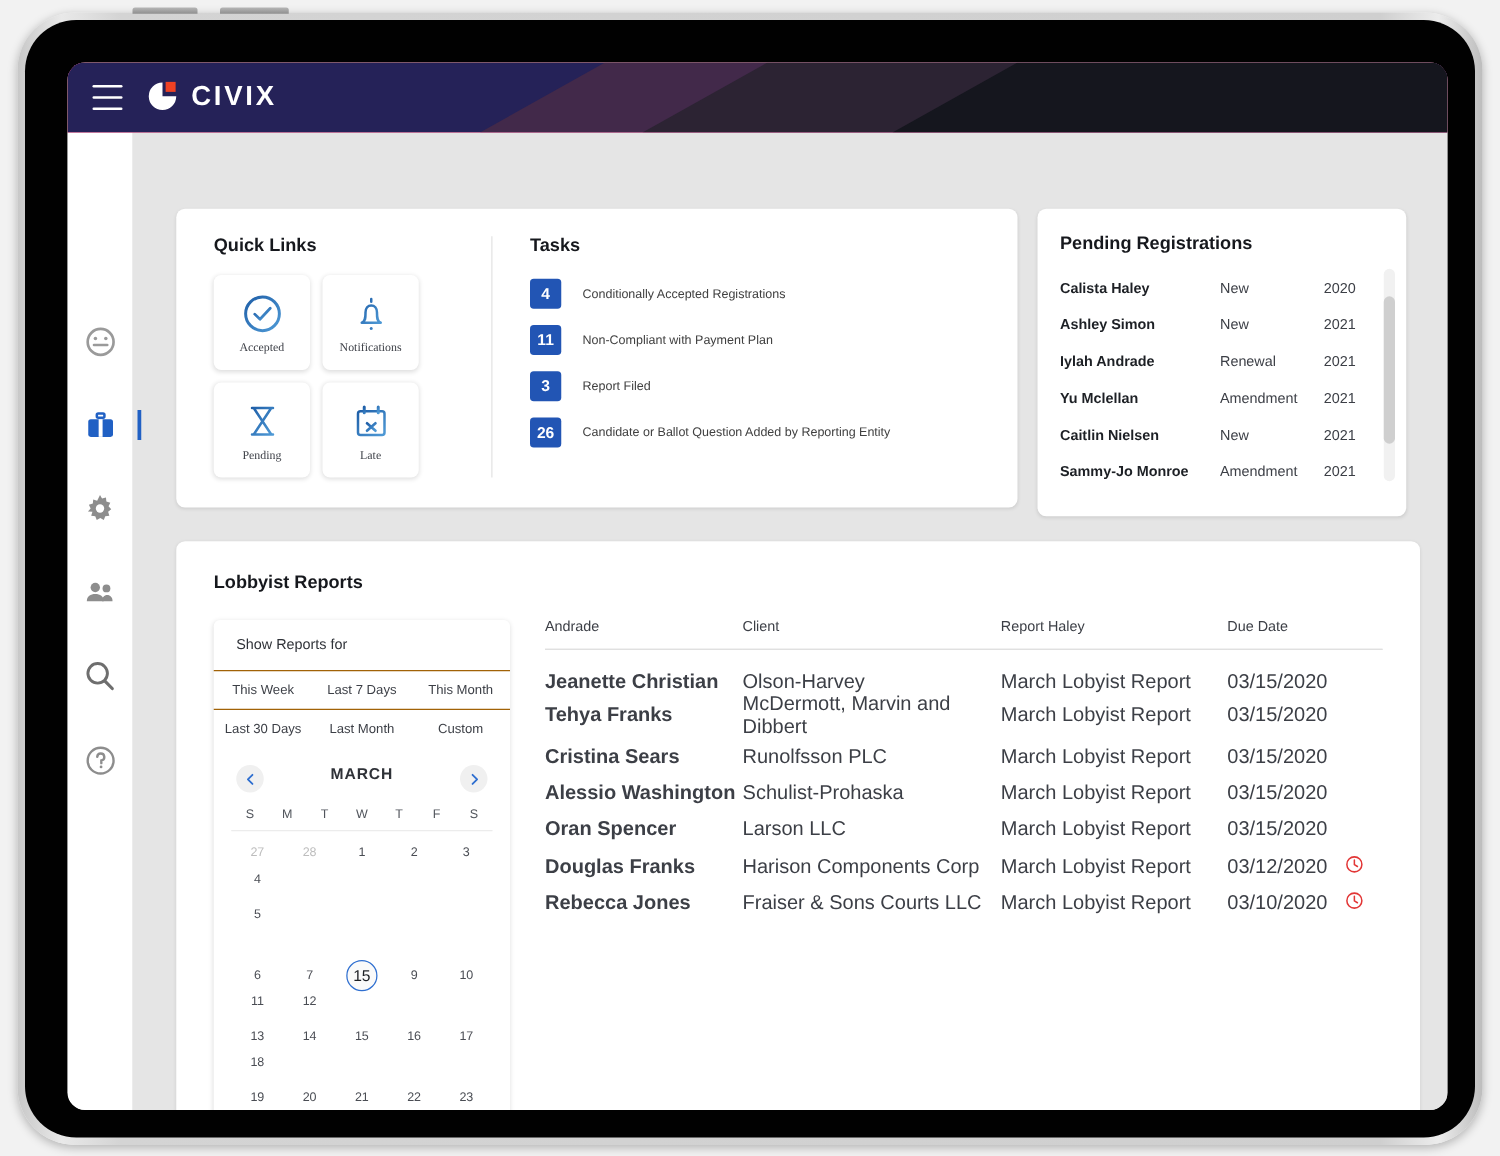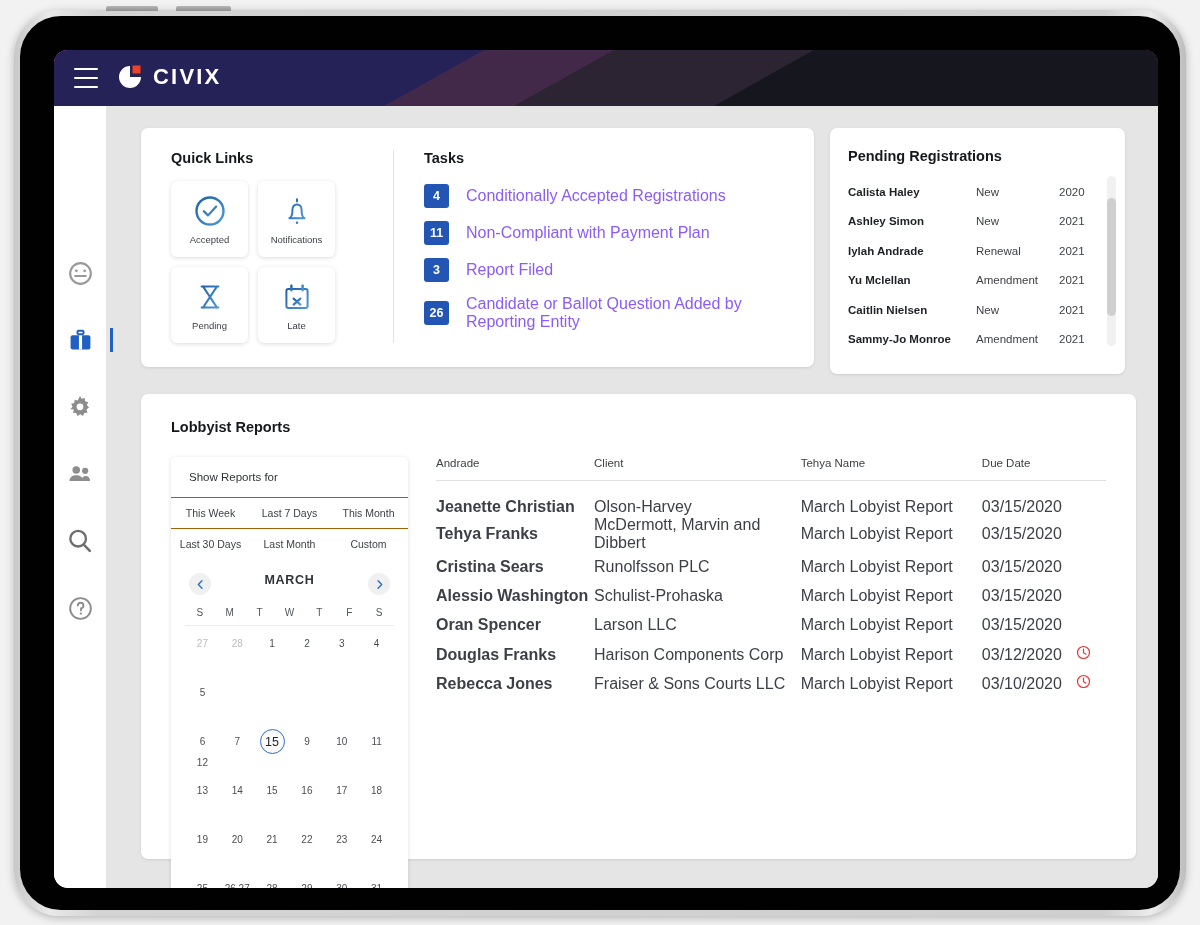--- a/index.html
+++ b/index.html
@@ -95,52 +95,53 @@
     overflow: hidden;
   }
 
   .card {
     background: #fff;
     border-radius: 7px;
     box-shadow: 0 1px 3px rgba(0,0,0,.10);
   }
 
   
-  #top-row { display: flex; gap: 16px; align-items: flex-start; }
+  #top-row { display: flex; gap: 16px; align-items: flex-start; margin-top: 39px; }
   #quick-tasks-card { width: 673px; padding: 22px 24px 24px 30px; display: flex; }
   .section-heading { font-size: 14.5px; font-weight: bold; color: #16181d; }
 
   #quick-links-section { width: 200px; }
   #quick-links-grid {
     margin-top: 15px;
     display: grid; grid-template-columns: repeat(2, 77px);
     gap: 10px;
   }
   .quick-link-tile {
     width: 77px; height: 76px;
     background: #fff;
     border-radius: 6px;
     box-shadow: 0 1px 4px rgba(0,0,0,.14);
     display: flex; flex-direction: column;
     align-items: center; justify-content: center; gap: 5px;
     cursor: pointer;
+    font-family: Liberation Serif, serif;
   }
   .quick-link-label { font-size: 9.5px; color: #3c3f46; }
 
   #tasks-section { flex: 1; padding-left: 30px; border-left: 1px solid #e3e3e3; margin-left: 22px; }
   #tasks-list { margin-top: 18px; display: flex; flex-direction: column; gap: 13px; }
   .task-row { display: flex; align-items: center; gap: 17px; cursor: pointer; }
   .task-badge {
     min-width: 25px; height: 24px;
     background: #2255b4; color: #fff;
     border-radius: 3px;
     display: flex; align-items: center; justify-content: center;
     font-size: 12.5px; font-weight: bold; padding: 0 4px;
   }
-  .task-label { font-size: 16px; color: #8b5cf6; }
+  .task-label { font-size: 10px; color: #404040; }
 
   
   #pending-card { width: 295px; padding: 20px 10px 20px 18px; position: relative; }
   #pending-list { margin-top: 13px; }
   .pending-row {
     display: flex; align-items: center;
     height: 29.5px; font-size: 11.5px;
   }
   .pending-name { width: 128px; font-weight: bold; color: #1d2025; }
   .pending-type { width: 83px; color: #3c3f46; }
@@ -188,21 +189,21 @@
     background: #f0f0f0;
     display: flex; align-items: center; justify-content: center;
     cursor: pointer;
   }
   #calendar-month { font-size: 12.5px; font-weight: bold; color: #2f3238; letter-spacing: .7px; }
   #weekday-row {
     display: grid; grid-template-columns: repeat(7,1fr);
     border-bottom: 1px solid #ececec; padding-bottom: 7px;
   }
   .weekday { text-align: center; font-size: 10px; color: #51555c; }
-  .cal-week { display: grid; grid-template-columns: repeat(6,1fr); margin-top: 7px; }
+  .cal-week { display: grid; grid-template-columns: repeat(5,1fr); margin-top: 7px; }
   .cal-day {
     height: 21px; font-size: 10px; color: #4a4d54;
     display: flex; align-items: center; justify-content: center;
     cursor: pointer;
   }
   .cal-day.muted { color: #bdbdbd; }
   .cal-day.selected {
     font-size: 12.5px; color: #1d2025; font-weight: normal;
   }
   .cal-day.selected span {
@@ -541,21 +542,21 @@
                     </div>
                 </div>
               </div>
 
               <div id="reports-table">
                 <table>
                   <thead>
                     <tr>
                       <th class="cell-lobbyist">Andrade</th>
                       <th class="cell-client">Client</th>
-                      <th class="cell-report">Tehya Name</th>
+                      <th class="cell-report">Report Haley</th>
                       <th class="cell-due">Due Date</th>
                       <th class="cell-flag"></th>
                     </tr>
                   </thead>
                   <tbody id="reports-tbody">
                       <tr>
                         <td class="cell-lobbyist">Jeanette Christian</td>
                         <td class="cell-client">Olson-Harvey</td>
                         <td class="cell-report">March Lobyist Report</td>
                         <td class="cell-due">03/15/2020</td>

